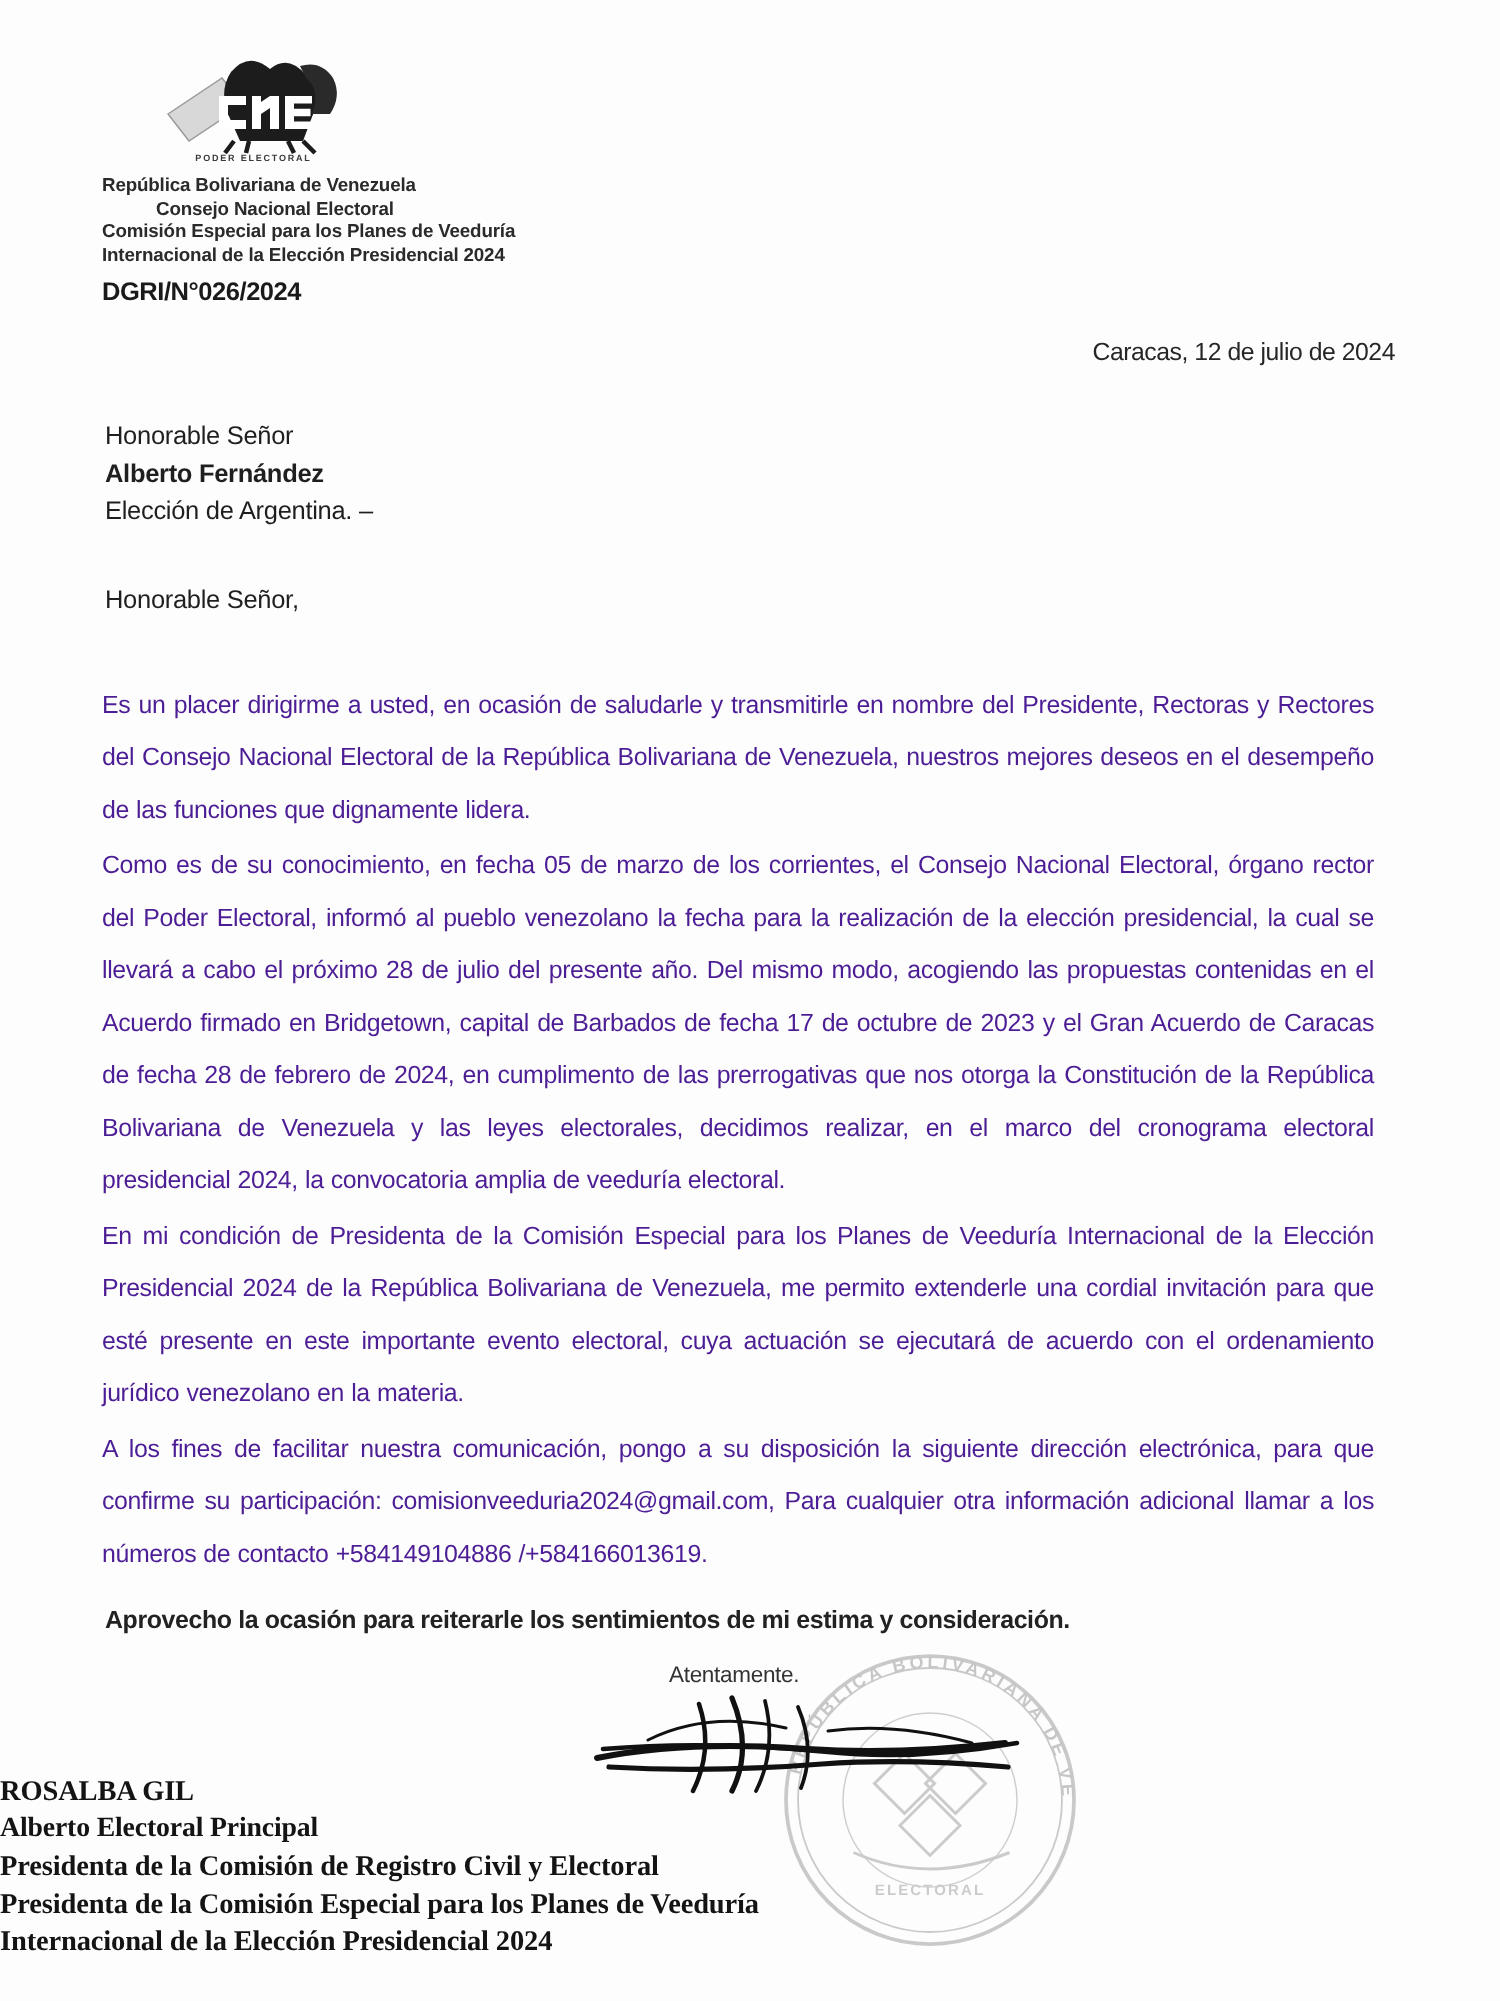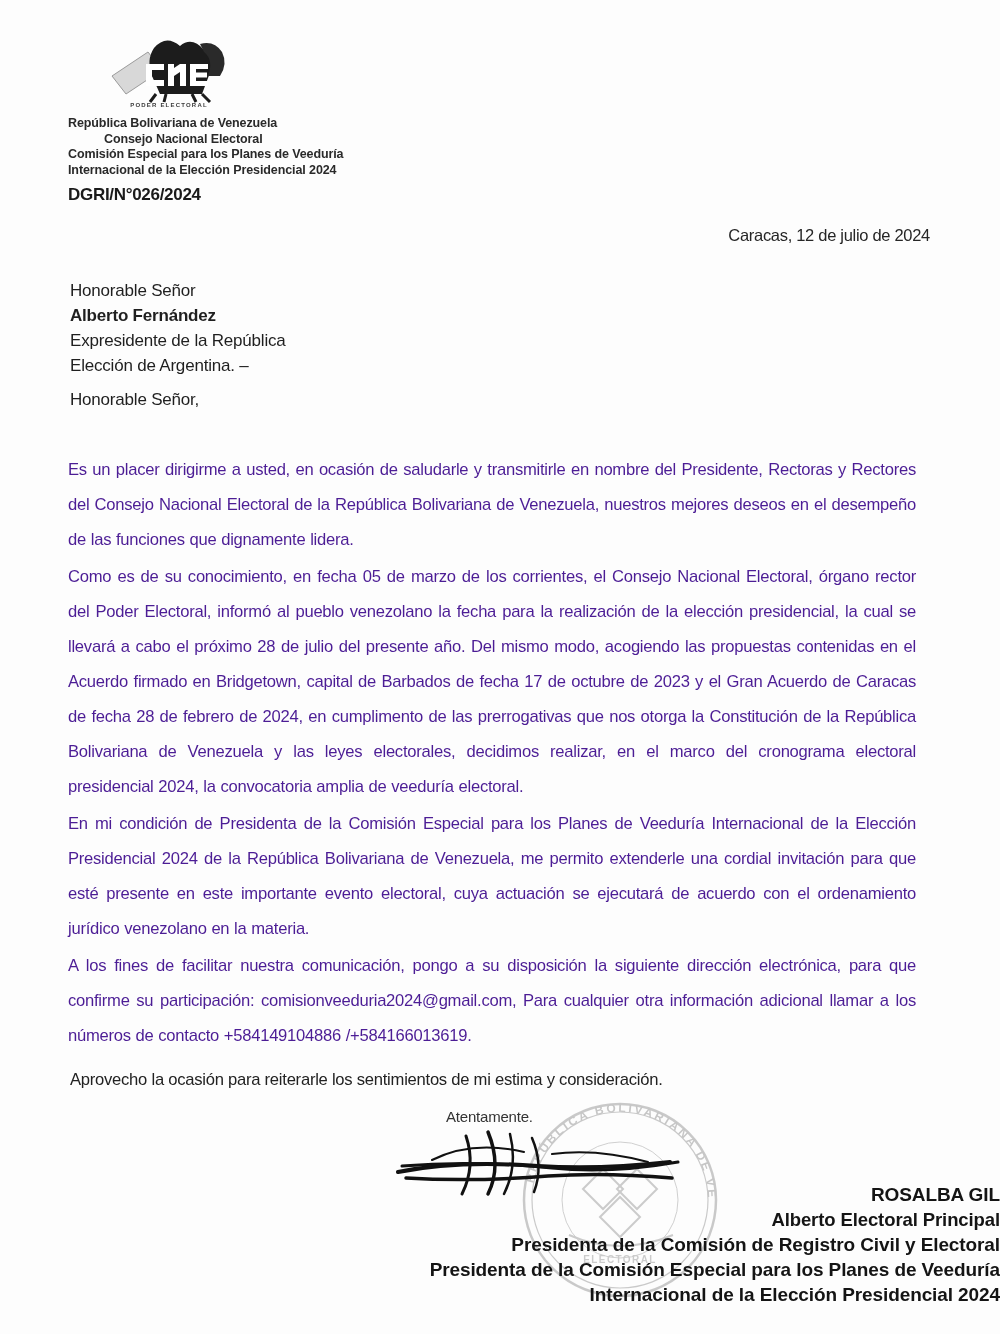--- a/index.html
+++ b/index.html
@@ -119,20 +119,21 @@
 
   
   .closing {
     position: absolute;
     left: 70px;
     top: 1070px;
     font-family: "Liberation Sans", sans-serif;
     font-size: 16.6px;
     color: #222222;
     letter-spacing: -0.25px;
+    font-weight: bold;
   }
   .atentamente {
     position: absolute;
     left: 446px;
     top: 1108px;
     font-family: "Liberation Sans", sans-serif;
     font-size: 15px;
     color: #333333;
     letter-spacing: -0.2px;
   }
@@ -154,22 +155,22 @@
     height: 230px;
     opacity: 0.30;
     pointer-events: none;
   }
 
   .signature-block {
     position: absolute;
     left: 0;
     right: 0;
     top: 1182px;
-    text-align: right;
-    font-family: Liberation Sans, sans-serif;
+    text-align: left;
+    font-family: Liberation Serif, serif;
     font-weight: bold;
     color: #141414;
     letter-spacing: -0.1px;
   }
   .sig-name   { font-size: 19px; line-height: 25px; }
   .sig-role   { font-size: 18.5px; line-height: 25px; }
   .sig-role2  { font-size: 19px; line-height: 25px; }
   .sig-role3  { font-size: 19px; line-height: 25px; }
   .sig-role4  { font-size: 19px; line-height: 25px; }
 </style>
@@ -209,21 +210,20 @@
     </div>
 
     <div class="docref">DGRI/N°026/2024</div>
   </div>
 
   <div class="date-line">Caracas, 12 de julio de 2024</div>
 
   <div class="addressee">
     <div>Honorable Señor</div>
     <div class="strong">Alberto Fernández</div>
-    <div>Expresidente de la República</div>
     <div>Elección de Argentina. –</div>
   </div>
 
   <div class="salutation">Honorable Señor,</div>
 
   <div class="body-block">
     <p class="para">Es un placer dirigirme a usted, en ocasión de saludarle y transmitirle en nombre del Presidente, Rectoras y Rectores del Consejo Nacional Electoral de la República Bolivariana de Venezuela, nuestros mejores deseos en el desempeño de las funciones que dignamente lidera.</p>
     <p class="para">Como es de su conocimiento, en fecha 05 de marzo de los corrientes, el Consejo Nacional Electoral, órgano rector del Poder Electoral, informó al pueblo venezolano la fecha para la realización de la elección presidencial, la cual se llevará a cabo el próximo 28 de julio del presente año. Del mismo modo, acogiendo las propuestas contenidas en el Acuerdo firmado en Bridgetown, capital de Barbados de fecha 17 de octubre de 2023 y el Gran Acuerdo de Caracas de fecha 28 de febrero de 2024, en cumplimento de las prerrogativas que nos otorga la Constitución de la República Bolivariana de Venezuela y las leyes electorales, decidimos realizar, en el marco del cronograma electoral presidencial 2024, la convocatoria amplia de veeduría electoral.</p>
     <p class="para">En mi condición de Presidenta de la Comisión Especial para los Planes de Veeduría Internacional de la Elección Presidencial 2024 de la República Bolivariana de Venezuela, me permito extenderle una cordial invitación para que esté presente en este importante evento electoral, cuya actuación se ejecutará de acuerdo con el ordenamiento jurídico venezolano en la materia.</p>
     <p class="para last-of-block">A los fines de facilitar nuestra comunicación, pongo a su disposición la siguiente dirección electrónica, para que confirme su participación: comisionveeduria2024@gmail.com, Para cualquier otra información adicional llamar a los números de contacto +584149104886 /+584166013619.</p>

